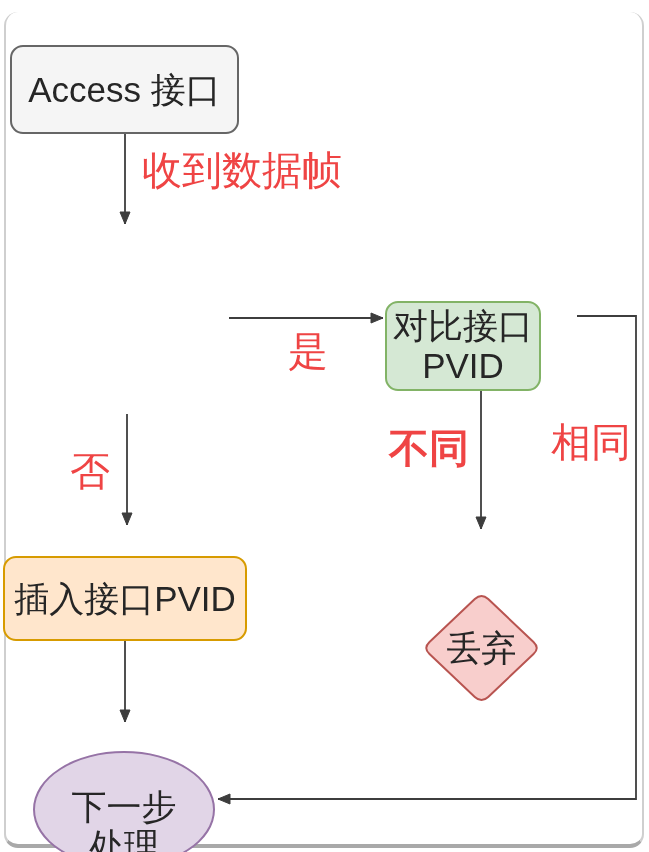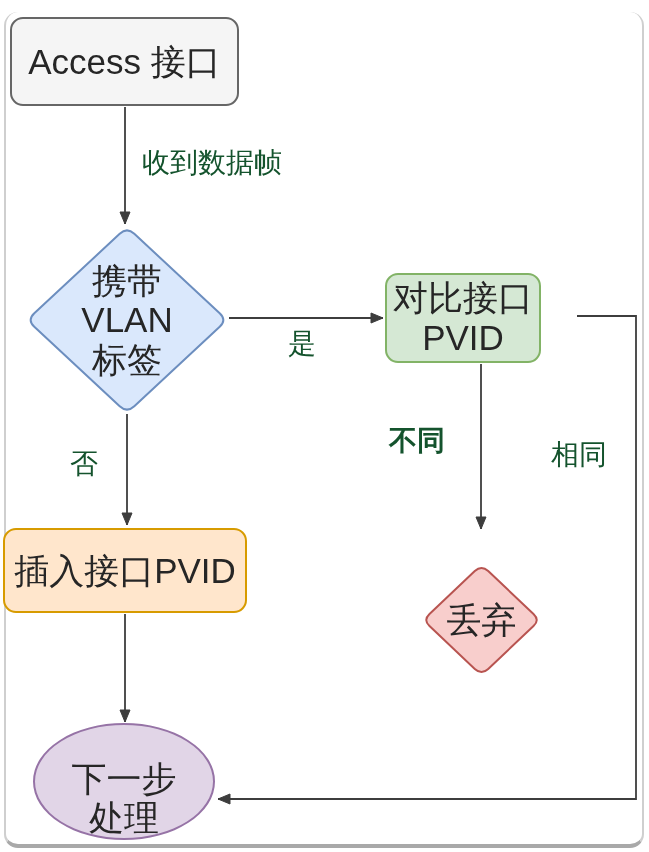--- a/index.html
+++ b/index.html
@@ -36,20 +36,21 @@
     top: 0;
   }
   svg.edges path.edge {
     fill: none;
     stroke: #3d3d3d;
     stroke-width: 1.8;
   }
   .node {
     position: absolute;
     box-sizing: border-box;
+    margin-top: 28px;
   }
   .rect-node {
     border: 2px solid;
     border-radius: 13px;
     display: flex;
     align-items: center;
     justify-content: center;
   }
   .ellipse-node {
     border: 2px solid;
@@ -72,23 +73,23 @@
   }
   .node-label {
     font-size: 35px;
     line-height: 1.13;
     text-align: center;
     white-space: pre-line;
     color: #262626;
   }
   .edge-label {
     position: absolute;
-    font-size: 28px;
+    font-size: 40px;
     line-height: 1.1;
-    color: #14532d;
+    color: #ef4444;
     white-space: nowrap;
   }
 </style>
 </head>
 <body>
 
 <div class="canvas">
 
   <div class="frame"></div>
 
@@ -103,29 +104,20 @@
     <path class="edge" d="M481,364 L481,529" marker-end="url(#ah)"></path>
     <path class="edge" d="M127,414 L127,525" marker-end="url(#ah)"></path>
     <path class="edge" d="M125,614 L125,722" marker-end="url(#ah)"></path>
     <path class="edge" d="M577,316 L636,316 L636,799 L218,799" marker-end="url(#ah)"></path>
   </svg>
 
   <div class="node rect-node" style="left: 10px; top: 17px; width: 229px; height: 89px; background: rgb(245, 245, 245); border-color: rgb(102, 102, 102);">
     <div class="node-label">Access 接口</div>
   </div>
 
-  <div class="node diamond-node" style="left:27px; top:227px; width:200px; height:186px;">
-    <svg width="200" height="186" viewBox="0 0 200 186">
-      <path d="M107.3,6.8 L192.7,86.2 Q200,93 192.7,99.8 L107.3,179.2 Q100,186 92.7,179.2
-               L7.3,99.8 Q0,93 7.3,86.2 L92.7,6.8 Q100,0 107.3,6.8 Z" stroke-width="2" style="fill: rgb(218, 232, 252); stroke: rgb(108, 142, 191);"></path>
-    </svg>
-    <div class="node-label">携带
-VLAN
-标签</div>
-  </div>
 
   <div class="node rect-node" style="left: 385px; top: 273px; width: 156px; height: 90px; background: rgb(213, 232, 212); border-color: rgb(130, 179, 102);">
     <div class="node-label">对比接口
 PVID</div>
   </div>
 
   <div class="node rect-node" style="left: 3px; top: 528px; width: 244px; height: 85px; background: rgb(255, 230, 204); border-color: rgb(215, 155, 0);">
     <div class="node-label">插入接口PVID</div>
   </div>
 
@@ -143,15 +135,15 @@
   </div>
 
   <div class="edge-label" style="left:142px; top:148px;">收到数据帧</div>
 
   <div class="edge-label" style="left:288px; top:329px;">是</div>
 
   <div class="edge-label" style="left:70px; top:449px;">否</div>
 
   <div class="edge-label" style="left:389px; top:426px;font-weight:bold;">不同</div>
 
-  <div class="edge-label" style="left:551px; top:420px;margin-top:20px;">相同</div>
+  <div class="edge-label" style="left:551px; top:420px;">相同</div>
 
 </div>
 
 </body></html>

